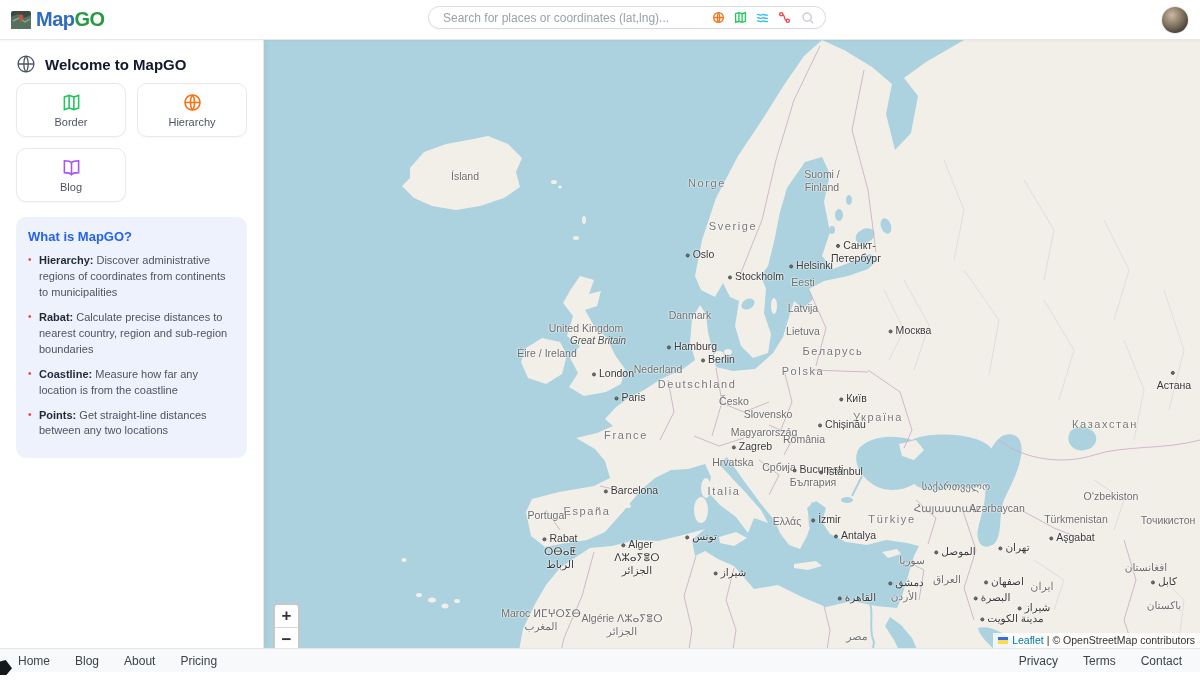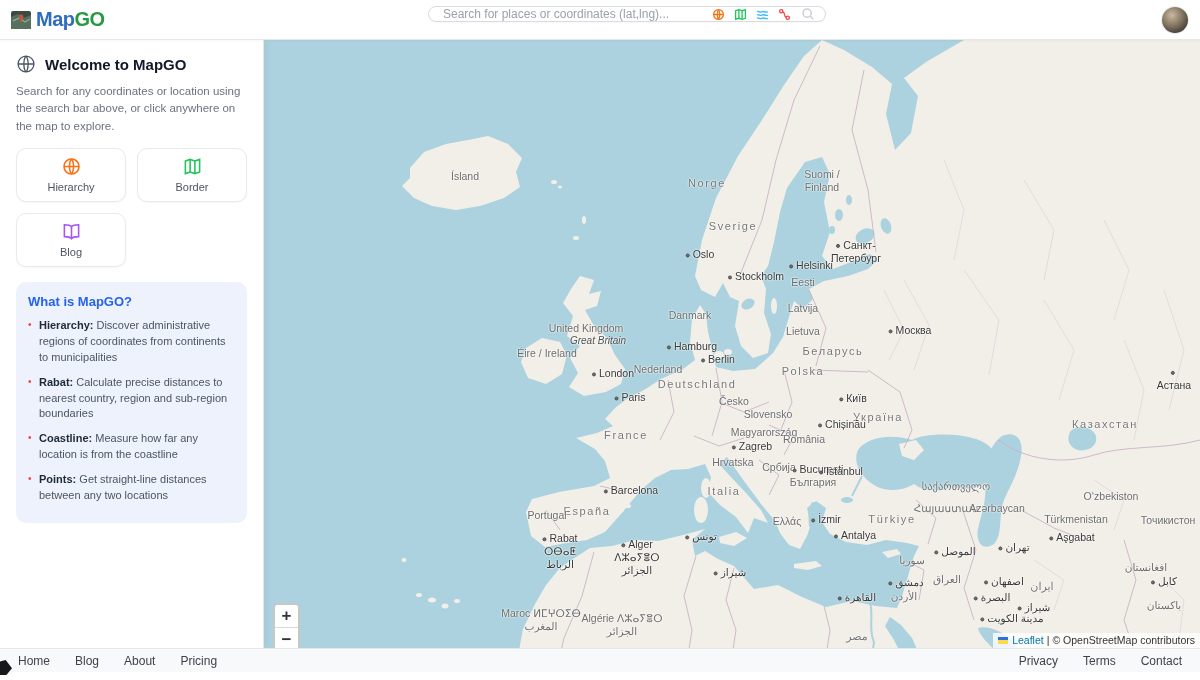--- a/index.html
+++ b/index.html
@@ -5,21 +5,21 @@
   * { margin:0; padding:0; box-sizing:border-box; }
   html,body { width:1200px; height:680px; overflow:hidden; font-family:"Liberation Sans", sans-serif; background:#fff; }
 
   
   .header { position:relative; height:40px; background:#fff; border-bottom:1px solid #e7e7e9; box-shadow:0 1px 2px rgba(0,0,0,.04); z-index:30; display:flex; align-items:center; }
   .logo { display:flex; align-items:center; gap:4px; padding-left:10px; cursor:pointer; }
   .logo-img { width:22px; height:22px; border-radius:3px; display:block; }
   .logo-text { font-size:20px; font-weight:bold; letter-spacing:-0.5px; }
   .logo-map { color:#2f6cc0; }
   .logo-go { color:#259a41; }
-  .searchwrap { position:absolute; left:428px; top:6px; width:398px; height:16px; border:1px solid #d9dbdf; border-radius:14px; background:#fff; display:flex; align-items:center; padding:0 10px 0 14px; box-shadow:0 1px 2px rgba(0,0,0,.03); }
+  .searchwrap { position:absolute; left:428px; top:6px; width:398px; height:23px; border:1px solid #d9dbdf; border-radius:14px; background:#fff; display:flex; align-items:center; padding:0 10px 0 14px; box-shadow:0 1px 2px rgba(0,0,0,.03); }
   .search-input { flex:1; border:none; outline:none; font-size:12px; color:#374151; background:transparent; font-family:"Liberation Sans",sans-serif; }
   .search-input::placeholder { color:#9aa1ab; }
   .mini-icons { display:flex; align-items:center; gap:9px; margin-right:10px; }
   .mini-icons svg { display:block; }
   .search-glyph { color:#c9ced6; }
   .avatar { position:absolute; right:12px; top:7px; width:26px; height:26px; border-radius:50%; background:radial-gradient(circle at 38% 32%, #cbb9a4 0%, #8a7b66 40%, #4a443c 75%, #2e2a25 100%); box-shadow:0 0 0 1px rgba(0,0,0,.08); cursor:pointer; }
 
   
   .main { position:relative; height:608px; display:flex; }
 
@@ -112,40 +112,39 @@
 <div class="main">
 
   <div class="sidebar">
     <div class="welcome-row">
       <svg width="20" height="20" viewBox="0 0 24 24" fill="none" stroke="#4b5563" stroke-width="1.6">
           <circle cx="12" cy="12" r="9.5"></circle>
           <path d="M2.5 12h19M12 2.5c3.4 3.8 3.4 15.2 0 19M12 2.5c-3.4 3.8-3.4 15.2 0 19"></path>
         </svg>
       <span class="welcome-title">Welcome to MapGO</span>
     </div>
-    <div class="sidebar-desc">Search for any coordinates or location using the search bar above, or click anywhere on the map to explore.</div>
 
     <div class="feature-grid">
+      <div class="feature-card">
+        <span class="ficon" style="color: rgb(34, 197, 94);">
+          <svg width="19" height="19" viewBox="0 0 24 24" fill="none" stroke="currentColor" stroke-width="2">
+              <path d="M3 5l6-2 6 2 6-2v16l-6 2-6-2-6 2Z"></path>
+              <path d="M9 3v16M15 5v16"></path>
+            </svg>
+        </span>
+        <span class="feature-label">Border</span>
+      </div>
       <div class="feature-card">
         <span class="ficon" style="color: rgb(249, 115, 22);">
           <svg width="19" height="19" viewBox="0 0 24 24" fill="none" stroke="currentColor" stroke-width="2">
               <circle cx="12" cy="12" r="9.5"></circle>
               <path d="M2.5 12h19M12 2.5c3.4 3.8 3.4 15.2 0 19M12 2.5c-3.4 3.8-3.4 15.2 0 19"></path>
             </svg>
         </span>
         <span class="feature-label">Hierarchy</span>
-      </div>
-      <div class="feature-card">
-        <span class="ficon" style="color: rgb(34, 197, 94);">
-          <svg width="19" height="19" viewBox="0 0 24 24" fill="none" stroke="currentColor" stroke-width="2">
-              <path d="M3 5l6-2 6 2 6-2v16l-6 2-6-2-6 2Z"></path>
-              <path d="M9 3v16M15 5v16"></path>
-            </svg>
-        </span>
-        <span class="feature-label">Border</span>
       </div>
       <div class="feature-card">
         <span class="ficon" style="color: rgb(168, 85, 247);">
           <svg width="19" height="19" viewBox="0 0 24 24" fill="none" stroke="currentColor" stroke-width="2">
               <path d="M12 6c-1.5-2-4-2.5-9-2.5v15c5 0 7.5.5 9 2.5 1.5-2 4-2.5 9-2.5v-15c-5 0-7.5.5-9 2.5Z"></path>
               <path d="M12 6v15"></path>
             </svg>
         </span>
         <span class="feature-label">Blog</span>
       </div>

